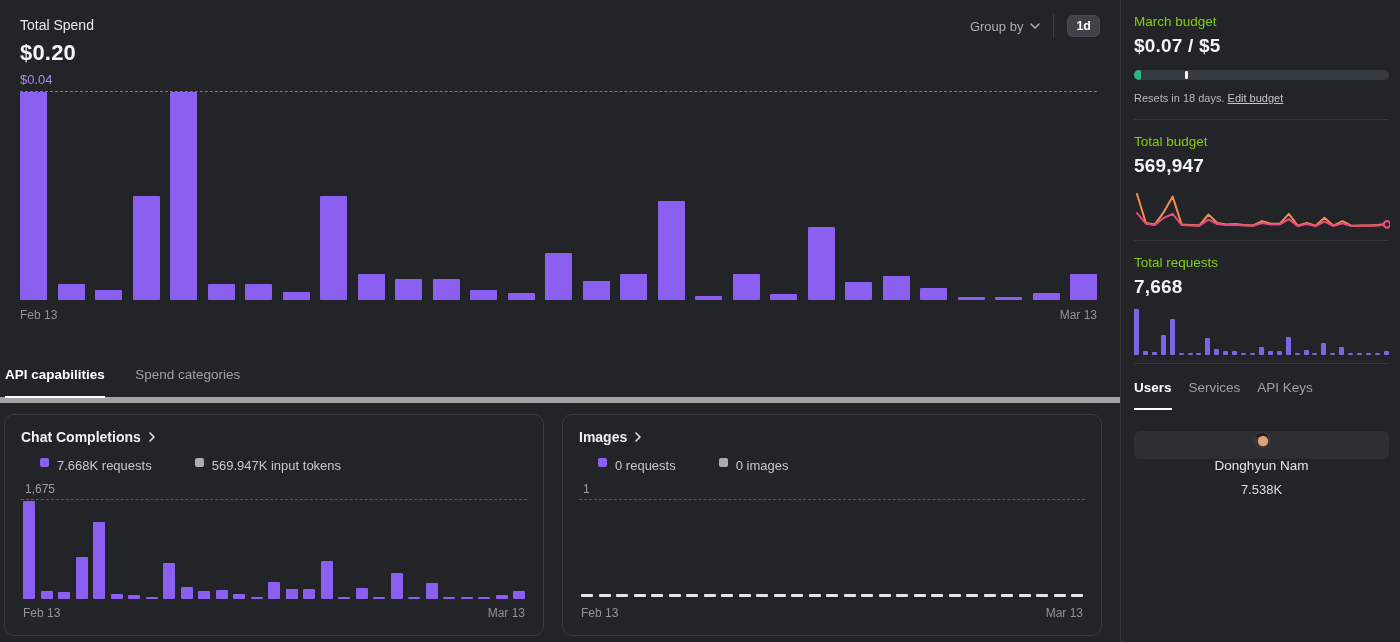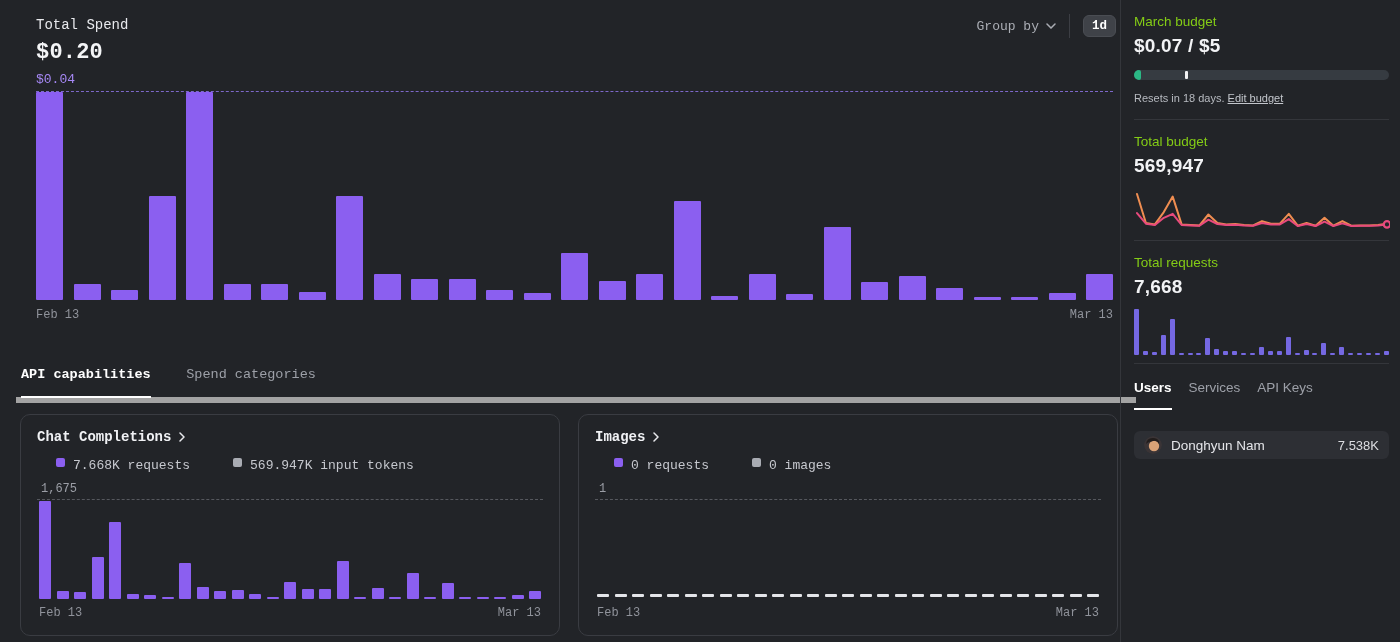--- a/index.html
+++ b/index.html
@@ -6,21 +6,21 @@
   html,body { width:1400px; height:642px; }
   body {
     background:#222428;
     color:#ececf1;
     font-family:"Liberation Sans","DejaVu Sans",sans-serif;
     overflow:hidden;
   }
   .app { position:relative; width:1400px; height:642px; }
 
   
-  .main { position:absolute; left:16px; top:0; width:1120px; height:496px;font-family:Liberation Mono, monospace; }
+  .main { position:absolute; left:0; top:0; width:1120px; height:496px; }
   .spend-title { position:absolute; left:20px; top:17px; font-size:14px; color:#e8e9ed; }
   .spend-value { position:absolute; left:20px; top:40px; font-size:22px; font-weight:700; letter-spacing:.2px; color:#f4f5f7; }
   .spend-max   { position:absolute; left:20px; top:72px; font-size:13px; color:#a688f5; }
 
   .toolbar { position:absolute; top:13px; right:20px; display:flex; align-items:center; gap:13px; height:26px; }
   .groupby { display:flex; align-items:center; gap:7px; cursor:pointer; }
   .groupby span { font-size:13px; color:#abaeb5; }
   .vdiv { width:1px; height:24px; background:#3c3e44; }
   .interval-btn {
     font-family:inherit; font-size:12.5px; font-weight:700; color:#fff;
@@ -72,21 +72,21 @@
   .sec-requests { padding:14px 0 8px; }
   .req-bars { margin-top:9px; height:48px; }
   .req-bars .bar { border-radius:1px; }
 
   .sec-users { padding:16px 0 0; border-bottom:none; }
   .side-tabs { display:flex; gap:17px; }
   .side-tab { font-size:13.5px; color:#9da0a8; padding-bottom:13px; cursor:pointer; }
   .side-tab.active { color:#fff; font-weight:700; border-bottom:2px solid #fff; }
   .user-list { margin-top:21px; }
   .user-row { display:flex; align-items:center; gap:9px; height:28px; background:#2d2f34;
-    border-radius:6px; padding:0 10px; cursor:pointer; }
+    border-radius:6px; padding:0 10px; cursor:pointer;flex-direction:column; }
   .user-name { font-size:13.5px; color:#e4e5e9; flex:1; }
   .user-count { font-size:13px; color:#dcdde1; }
   .avatar { width:18px; height:18px; border-radius:50%; overflow:hidden; flex:none; }
 </style>
 </head>
 <body>
 
 <div class="app">
 
   <div class="main">

